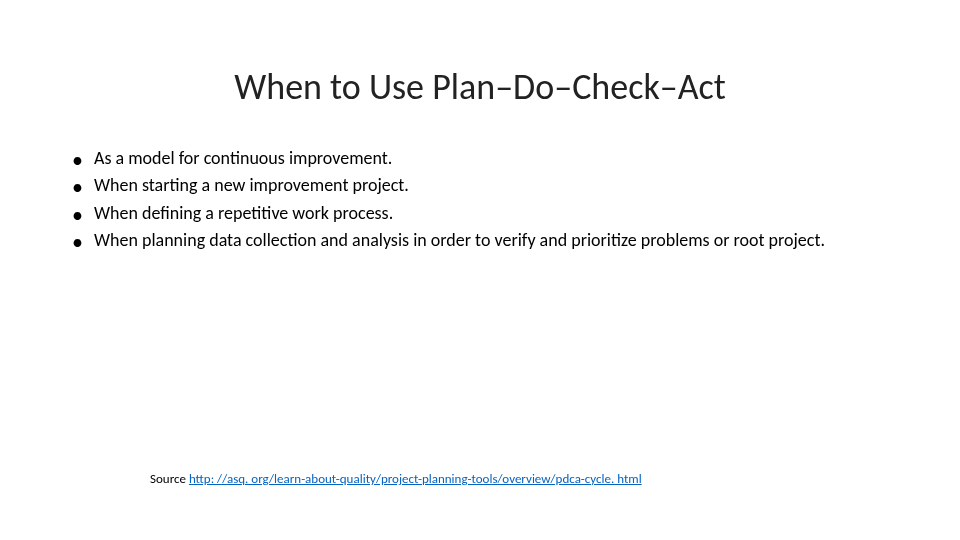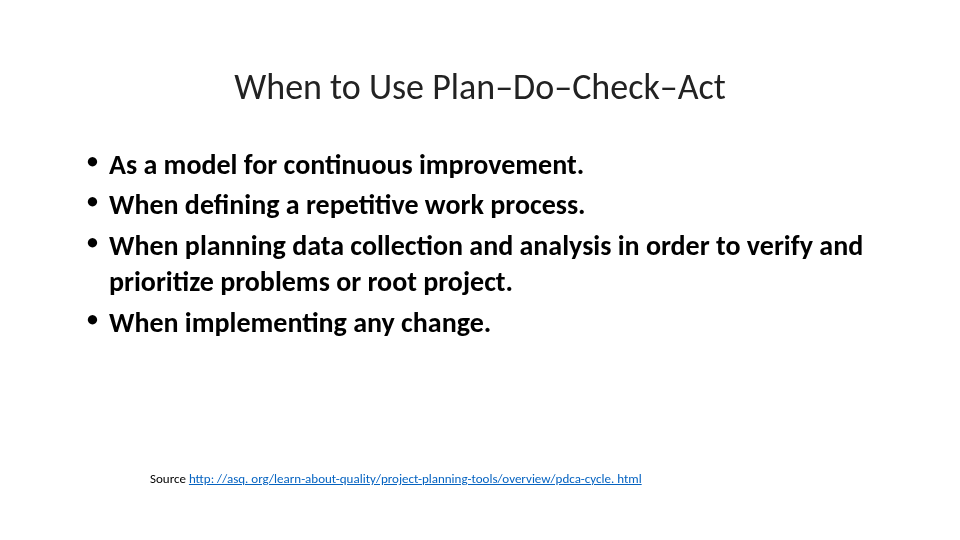--- a/index.html
+++ b/index.html
@@ -24,25 +24,24 @@
     left: 0;
     width: 100%;
     text-align: center;
     font-size: 36px;
     font-weight: 400;
     color: #222;
   }
   .body-list {
     position: absolute;
     top: 140px;
-    left: 87px;
+    left: 72px;
     right: 60px;
-    font-size: 28px;
+    font-size: 18px;
     line-height: 1.3;
-    font-weight: bold;
   }
   .body-list ul {
     list-style: none;
     margin: 0;
     padding: 0;
   }
   .body-list li {
     position: relative;
     padding-left: 22px;
     margin-bottom: 4px;
@@ -77,23 +76,23 @@
 </head>
 <body>
 
 <div class="slide">
 
   <div class="title">When to Use Plan–Do–Check–Act</div>
 
   <div class="body-list">
     <ul>
       <li>As a model for continuous improvement.</li>
+      <li>When starting a new improvement project.</li>
       <li>When defining a repetitive work process.</li>
       <li>When planning data collection and analysis in order to verify and prioritize problems or root project.</li>
-      <li>When implementing any change.</li>
     </ul>
   </div>
 
   <div class="source">
     <span class="label">Source </span><span class="link">http: //asq. org/learn-about-quality/project-planning-tools/overview/pdca-cycle. html</span>
   </div>
 
 </div>
 
 </body></html>

